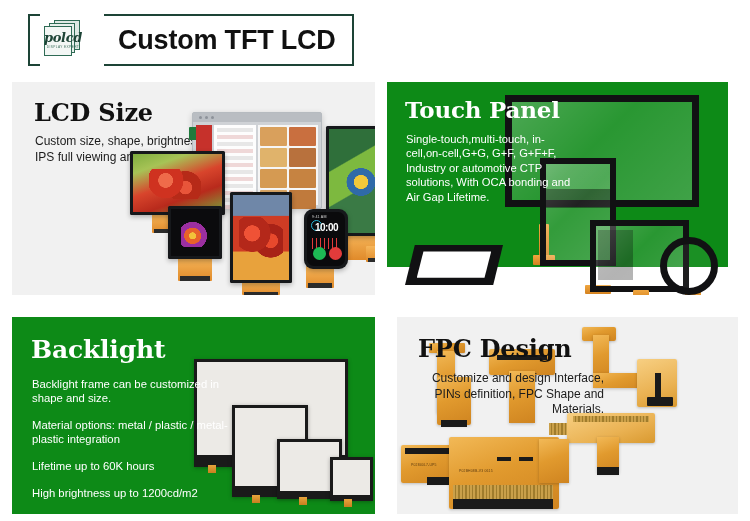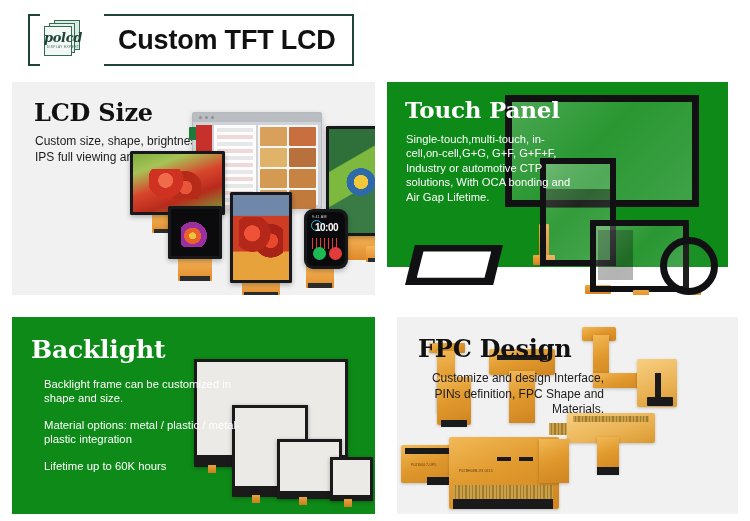--- a/index.html
+++ b/index.html
@@ -66,21 +66,21 @@
   .light .card-body{color:#1b1b1b;}
   .green .card-body{color:#ffffff;}
 
   .c-lcd .card-head{position:absolute;left:22px;top:16px;font-size:24px;}
   .c-lcd .card-body{position:absolute;left:23px;top:52px;width:175px;font-size:12px;line-height:15.5px;}
 
   .c-touch .card-head{position:absolute;left:18px;top:14px;font-size:23px;}
   .c-touch .card-body{position:absolute;left:19px;top:50px;width:165px;font-size:11.2px;line-height:14.4px;}
 
   .c-backlight .card-head{position:absolute;left:19px;top:18px;font-size:25px;}
-  .c-backlight .bl-lines{position:absolute;left:32px;top:60px;width:200px;}
+  .c-backlight .bl-lines{position:absolute;left:20px;top:60px;width:200px;}
   .c-backlight .bl-lines p{margin:0 0 13px 0;font-size:11.3px;line-height:14px;color:#ffffff;}
 
   .c-fpc .card-head{position:absolute;left:21px;top:17px;font-size:24px;}
   .c-fpc .card-body{position:absolute;left:22px;top:54px;width:185px;font-size:12px;line-height:15.6px;}
 
   
   .lcd-art{position:absolute;left:118px;top:14px;width:245px;height:199px;}
   .panel{position:absolute;box-sizing:border-box;}
   .bezel{background:#16181b;border-radius:1.5px;box-shadow:0 2px 5px rgba(0,0,0,.28);}
   .screen{position:absolute;overflow:hidden;}
@@ -332,20 +332,21 @@
       <div class="bl-pin" style="left:287px;top:180px"></div>
       <div class="bl bl-4"></div>
       <div class="bl-pin" style="left:332px;top:182px"></div>
     </div>
 
     <div class="card-head">Backlight</div>
     <div class="bl-lines">
       <p>Backlight frame can be customized in shape and size.</p>
       <p>Material options: metal / plastic / metal-plastic integration</p>
       <p>Lifetime up to 60K hours</p>
+      <p>High brightness up to 1200cd/m2</p>
     </div>
   </div>
 
   <div class="card light c-fpc">
     <div class="fpc-art">
 
       <div class="fp" style="left:185px;top:10px;width:34px;height:14px;border-radius:2px;"></div>
       <div class="fp" style="left:196px;top:18px;width:16px;height:46px;"></div>
       <div class="fp" style="left:196px;top:56px;width:60px;height:15px;"></div>
       <div class="fp pale" style="left:240px;top:42px;width:40px;height:48px;border-radius:2px;"></div>

